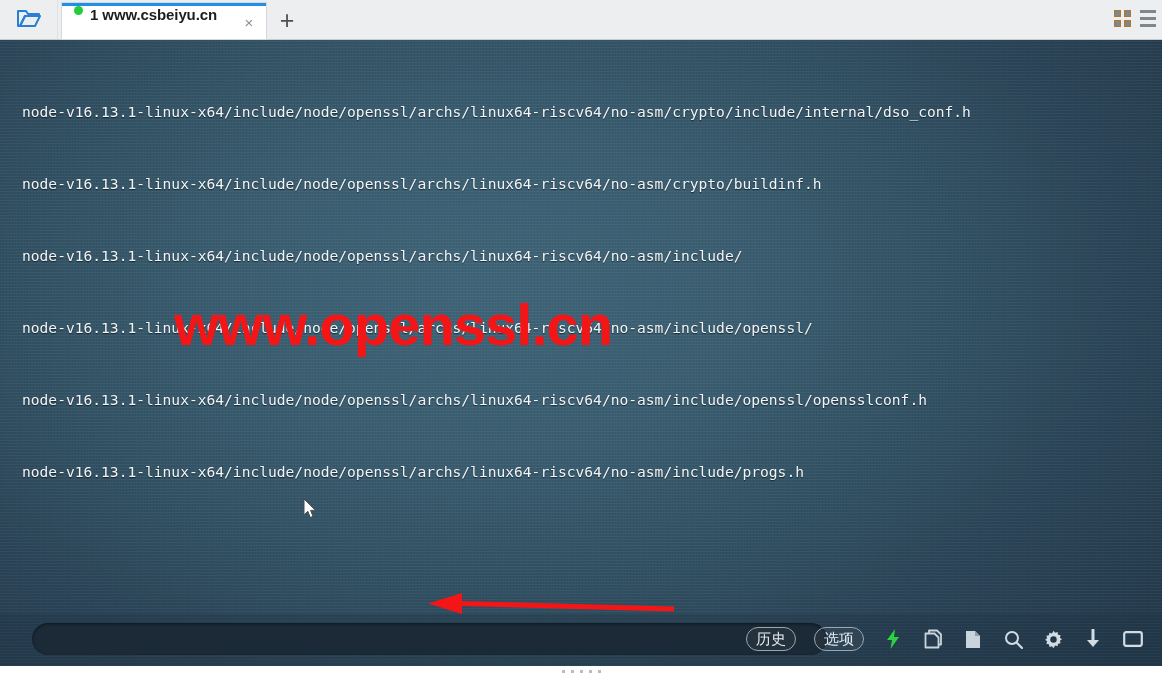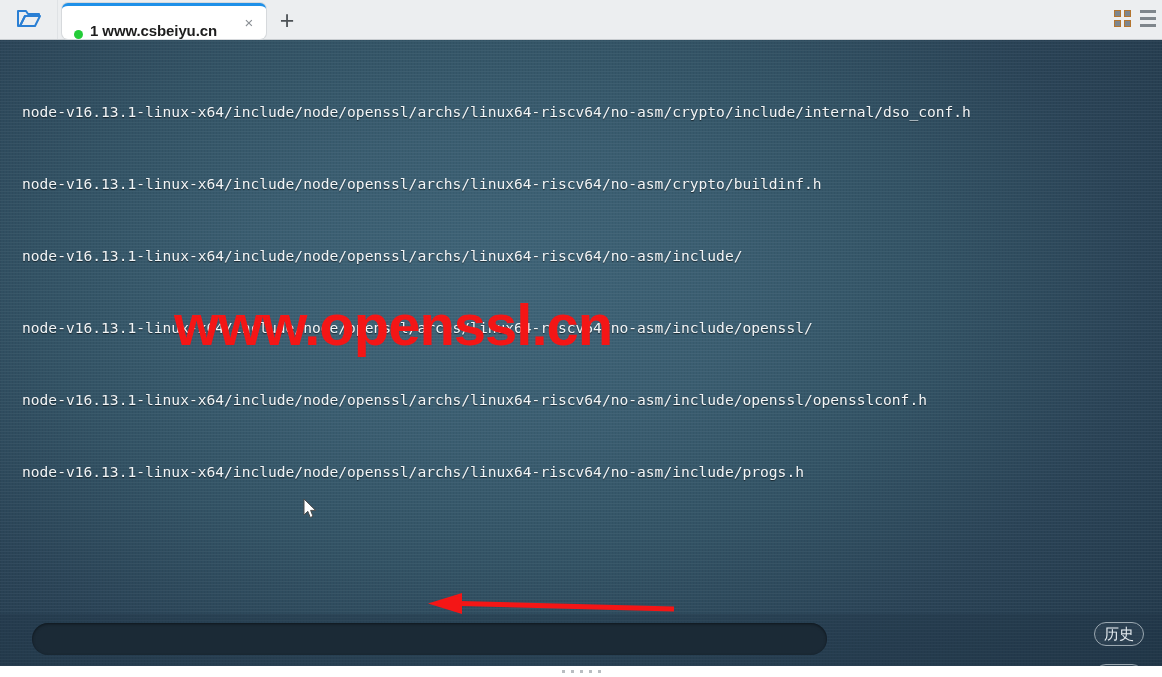--- a/index.html
+++ b/index.html
@@ -34,23 +34,22 @@
     box-sizing: border-box;
   }
   .tab {
     position: absolute;
     left: 62px; top: 3px;
     width: 204px; height: 36px;
     background: #ffffff;
     border-top: 3px solid #1e90e8;
     box-sizing: border-box;
     display: flex;
-    align-items: flex-end;
+    align-items: flex-start;
     box-shadow: 0 0 0 1px #d6d9dc;
-    border-radius: 6px;
   }
   .tab-dot {
     width: 9px; height: 9px;
     border-radius: 50%;
     background: #23cc38;
     margin-left: 12px;
     flex: 0 0 auto;
   }
   .tab-title {
     margin-left: 7px;
@@ -197,24 +196,23 @@
     font-family: "DejaVu Sans Mono", "Liberation Mono", monospace;
     font-size: 13px;
     padding: 0 14px;
     box-sizing: border-box;
     box-shadow: inset 0 1px 3px rgba(0,0,0,0.5);
   }
   .cmd-tools {
     position: absolute;
     right: 18px; top: 8px;
     display: flex;
-    align-items: flex-start;
+    align-items: center;
     gap: 18px;
     height: 34px;
-    flex-direction: column;
   }
   .pill {
     height: 24px;
     min-width: 48px;
     padding: 0 9px;
     border: 1px solid #9aa7b0;
     border-radius: 13px;
     color: #e3eaef;
     font-family: "Liberation Sans", sans-serif;
     font-size: 15px;

